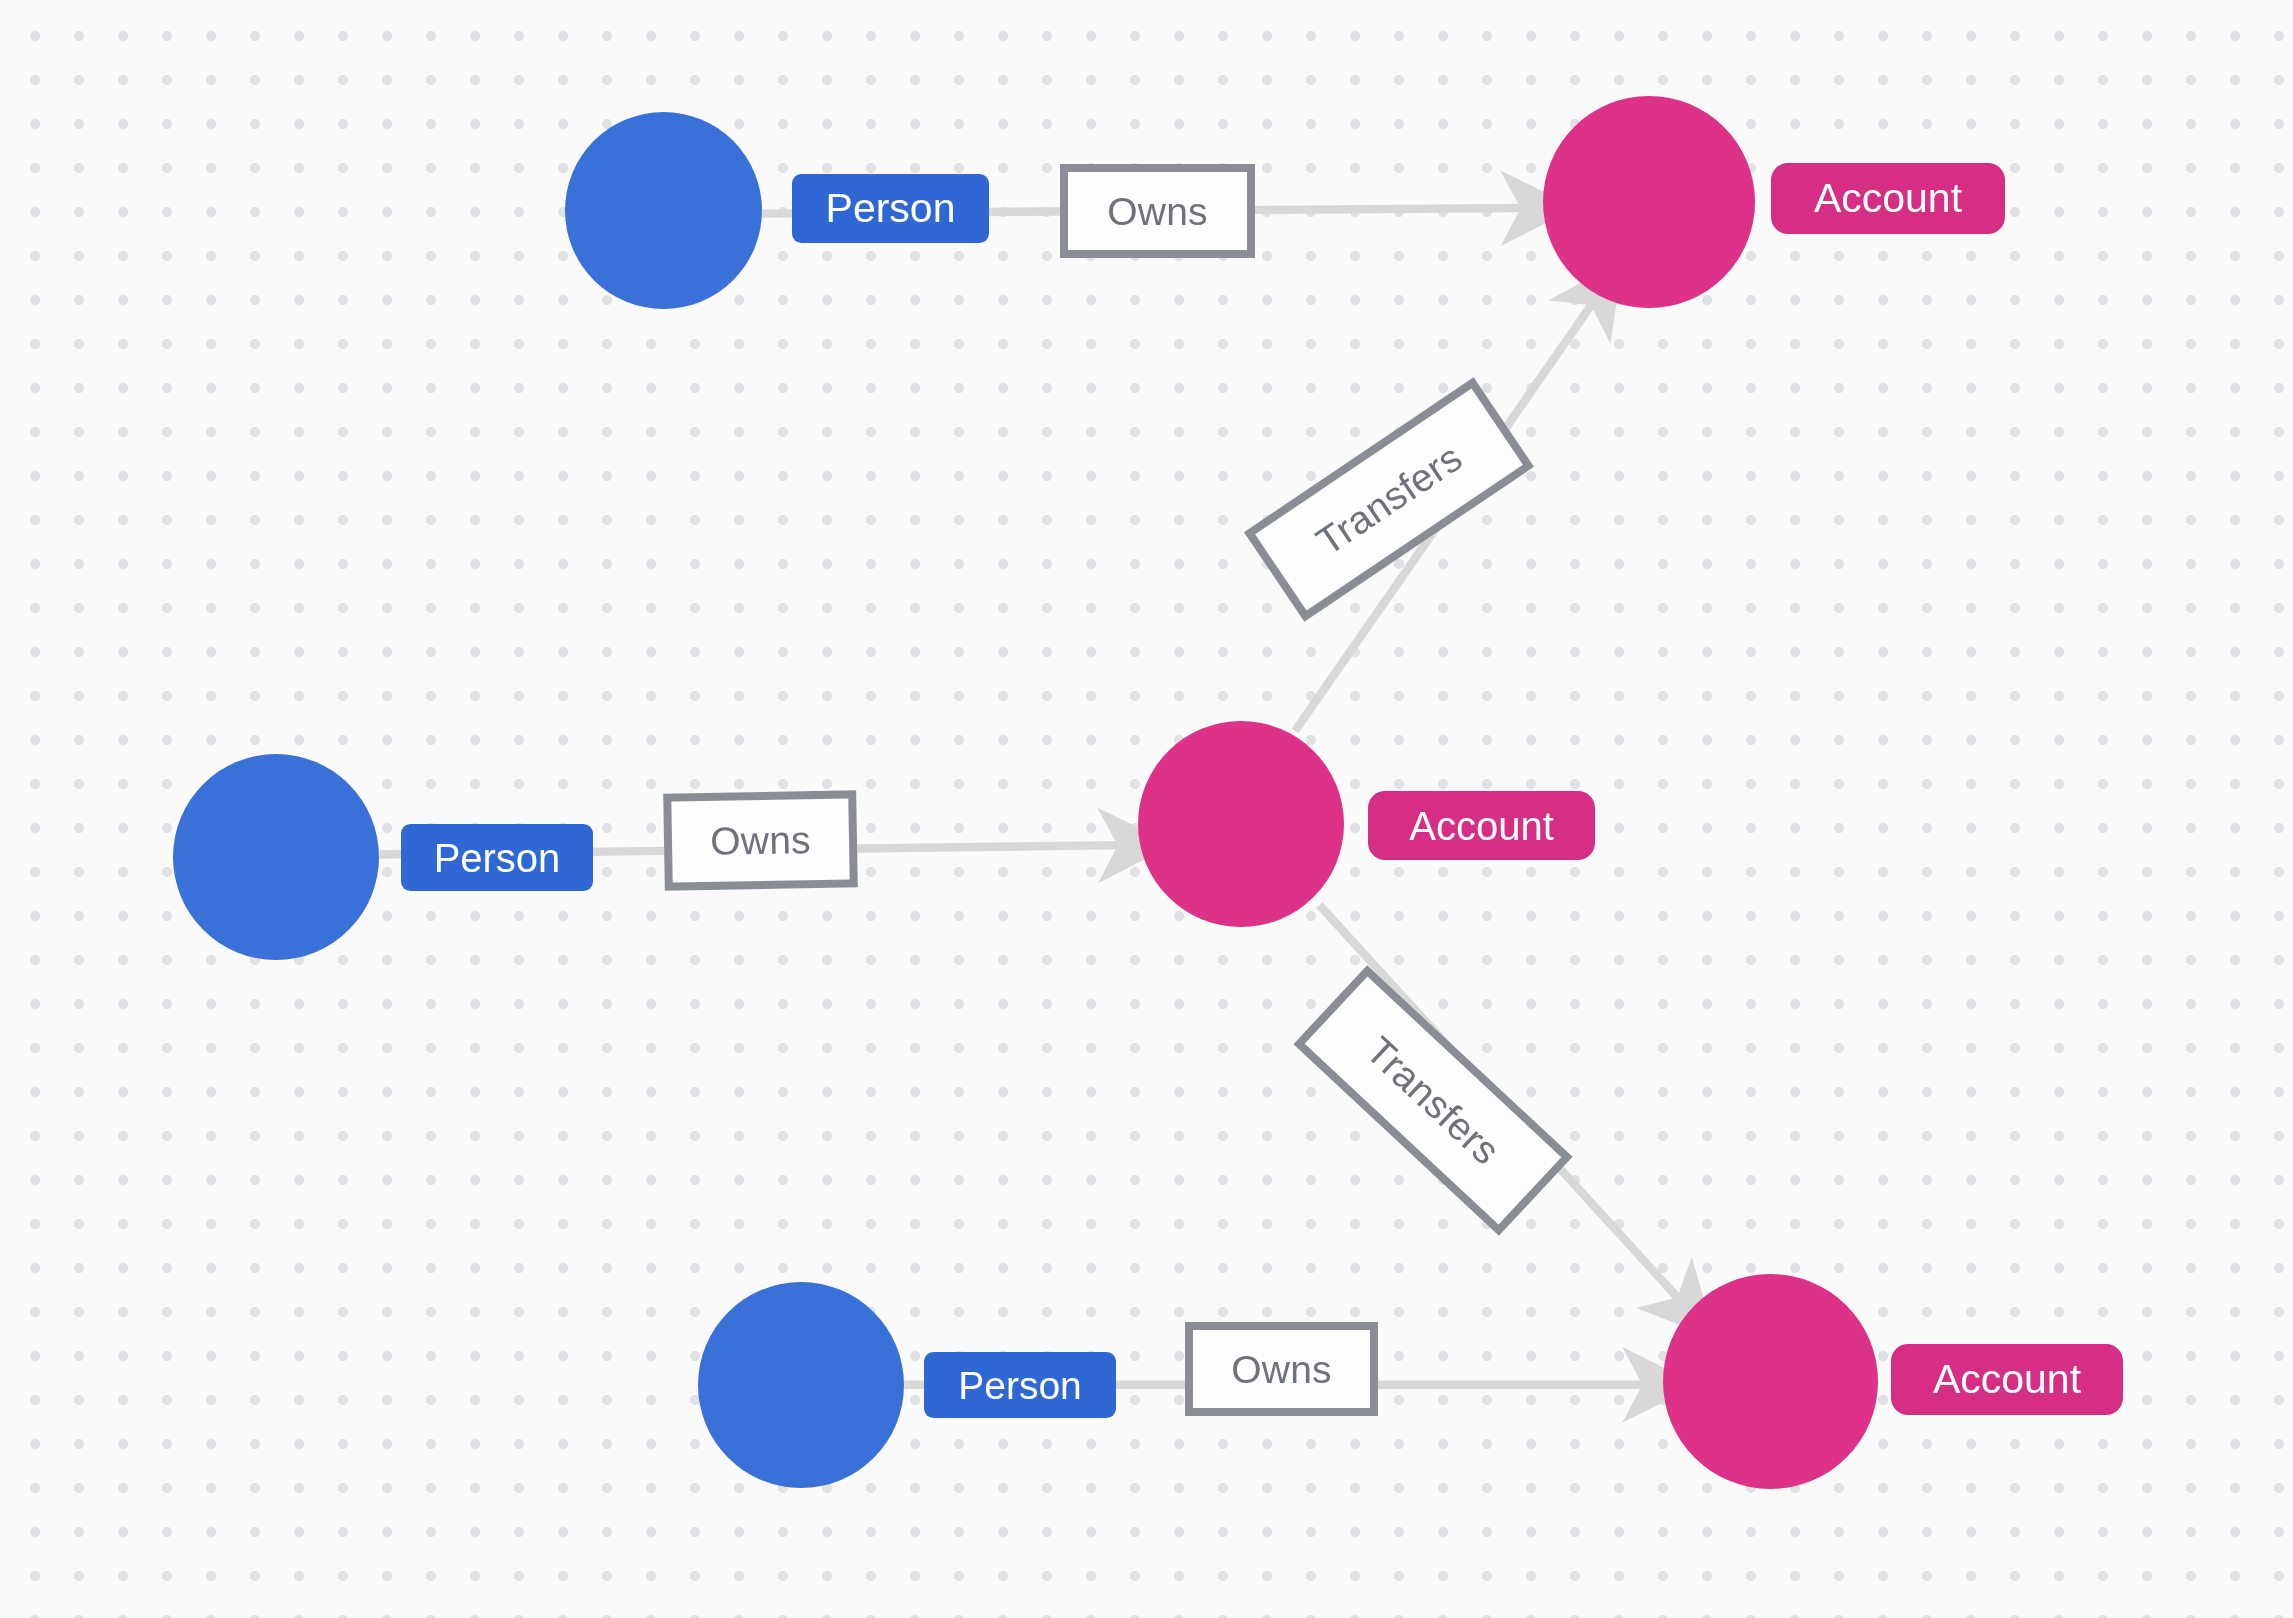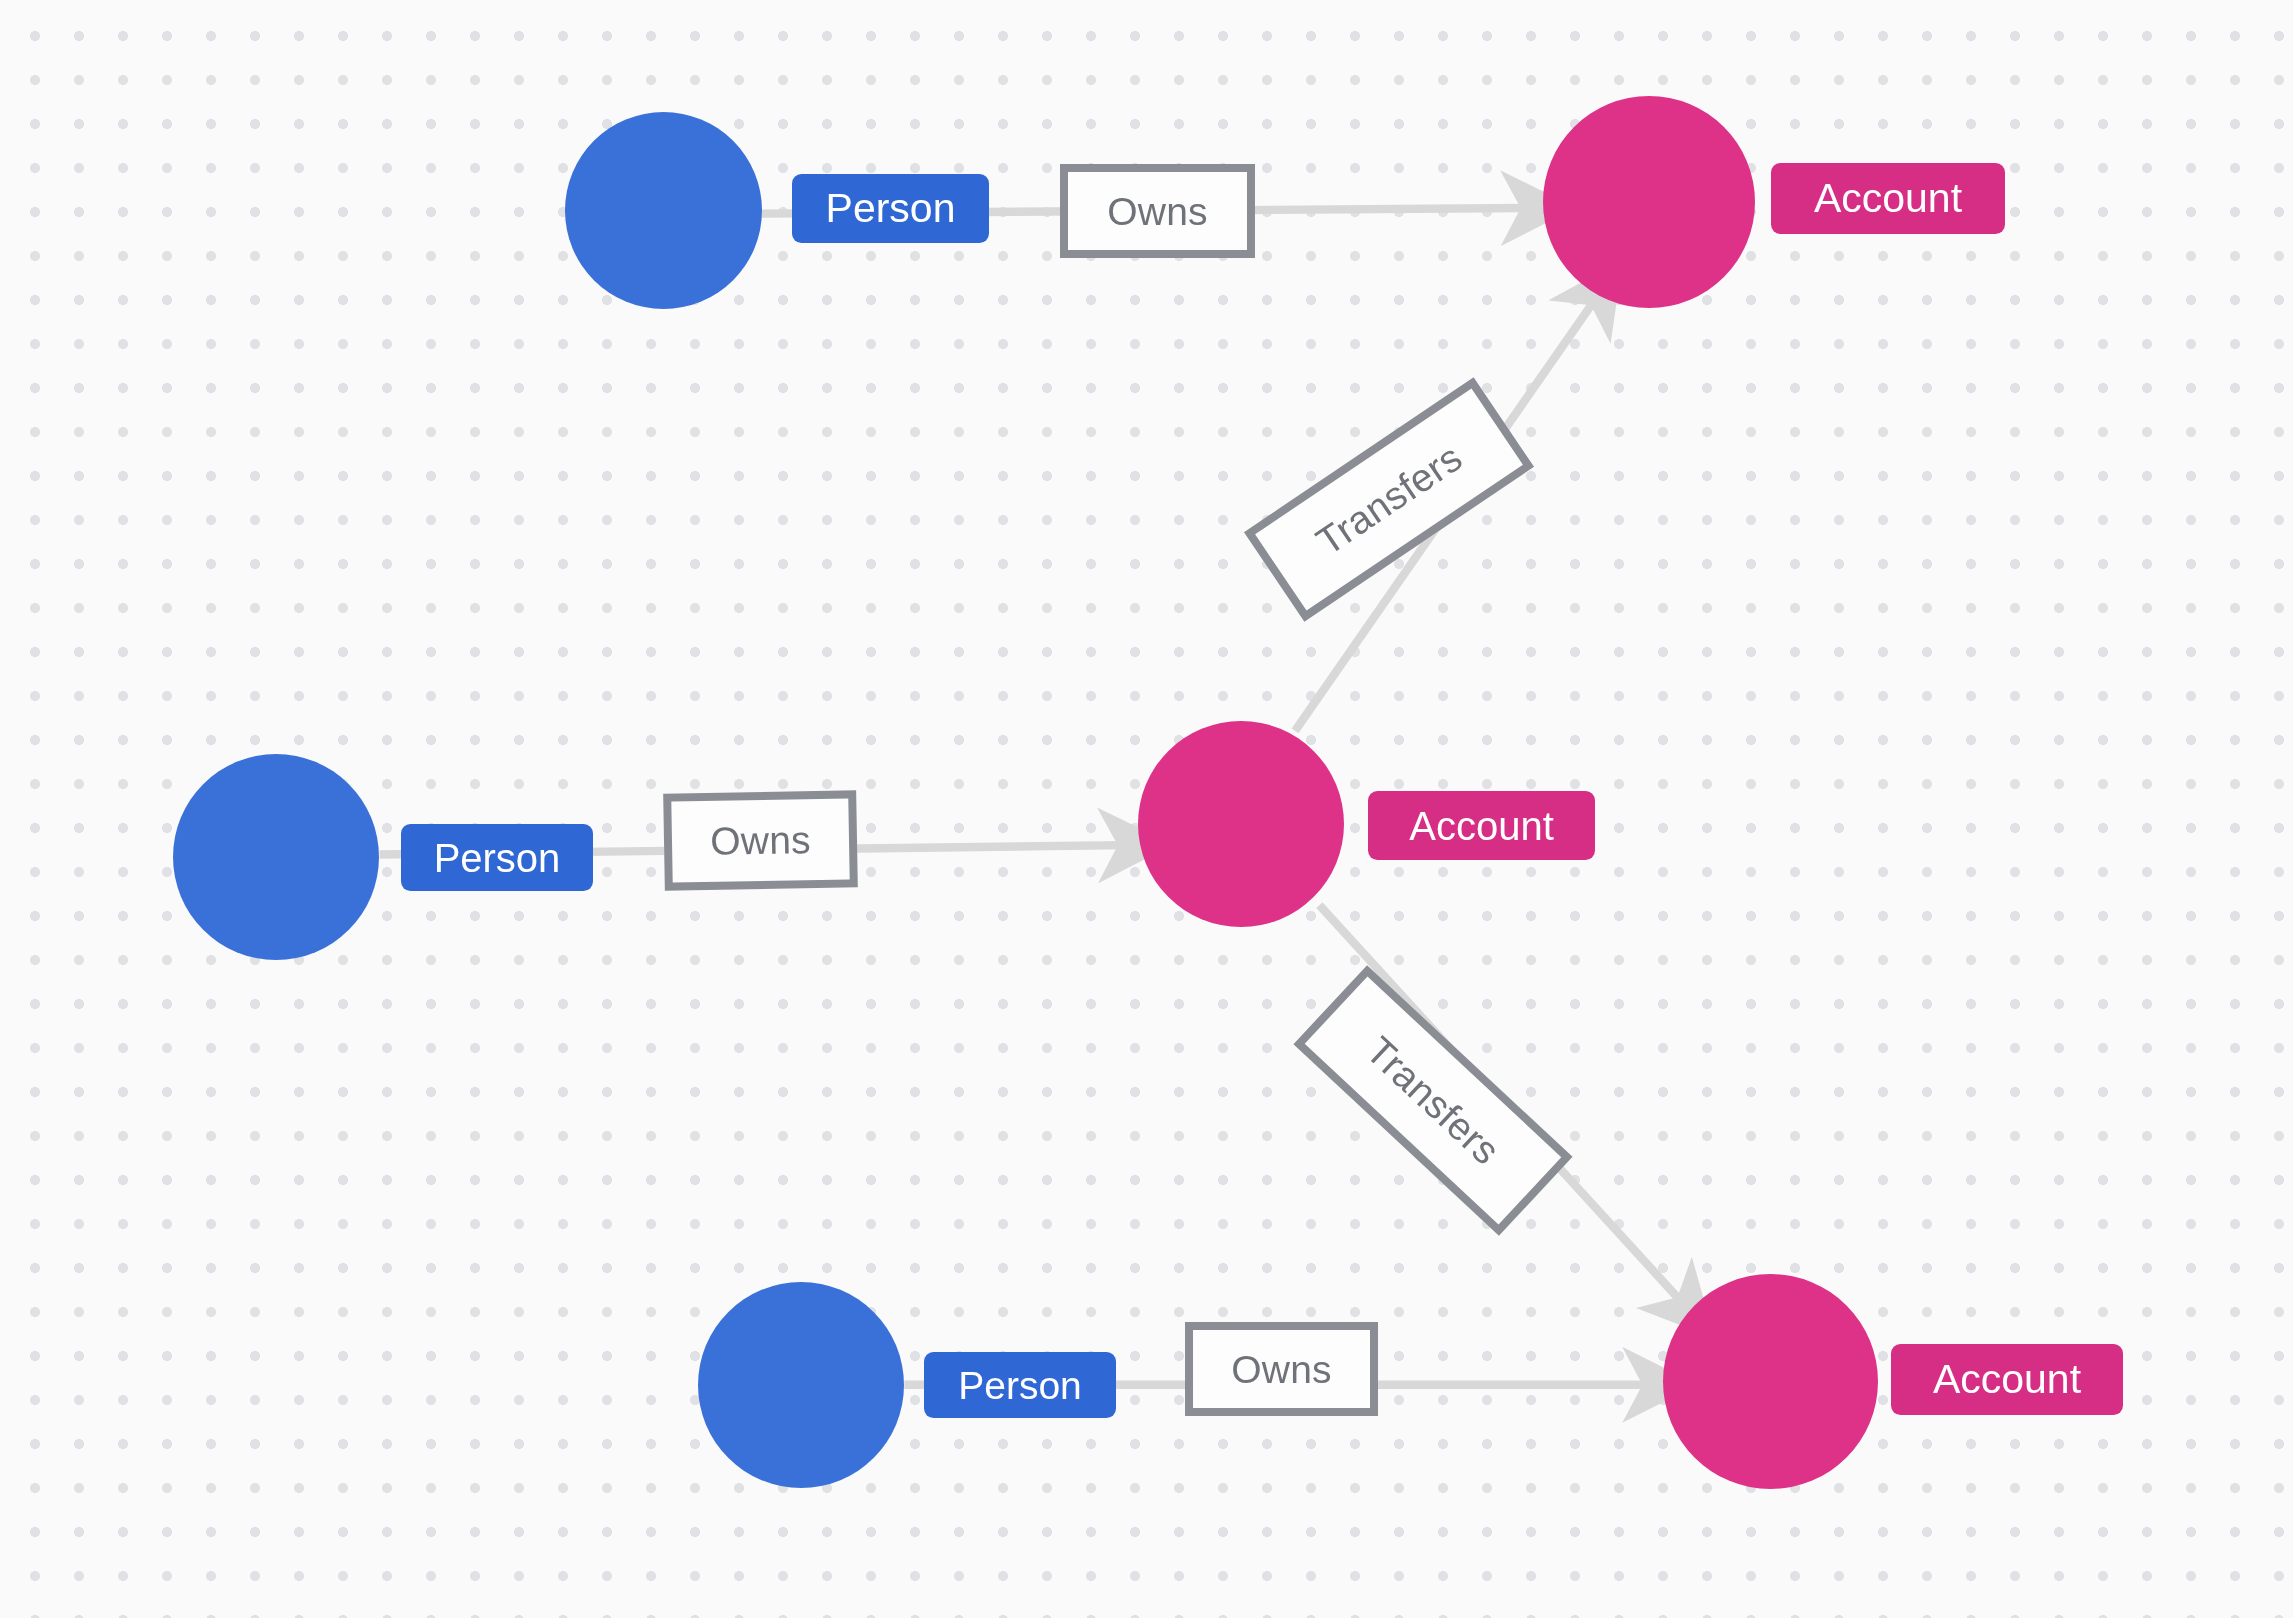--- a/index.html
+++ b/index.html
@@ -40,21 +40,21 @@
     color: #ffffff;
     border-radius: 9.4px;
     display: flex;
     align-items: center;
     justify-content: center;
     white-space: nowrap;
     line-height: 1;
     box-sizing: border-box;
   }
   .node-label.person { background: #2f68d4; }
-  .node-label.account { background: #d72e85; }
+  .node-label.account { background: #d72e85; border-radius: 17px; }
 
   .edge-label {
     position: absolute;
     background: #fdfdfd;
     border: 8.4px solid #8a8d94;
     color: #6f7279;
     display: flex;
     align-items: center;
     justify-content: center;
     white-space: nowrap;

